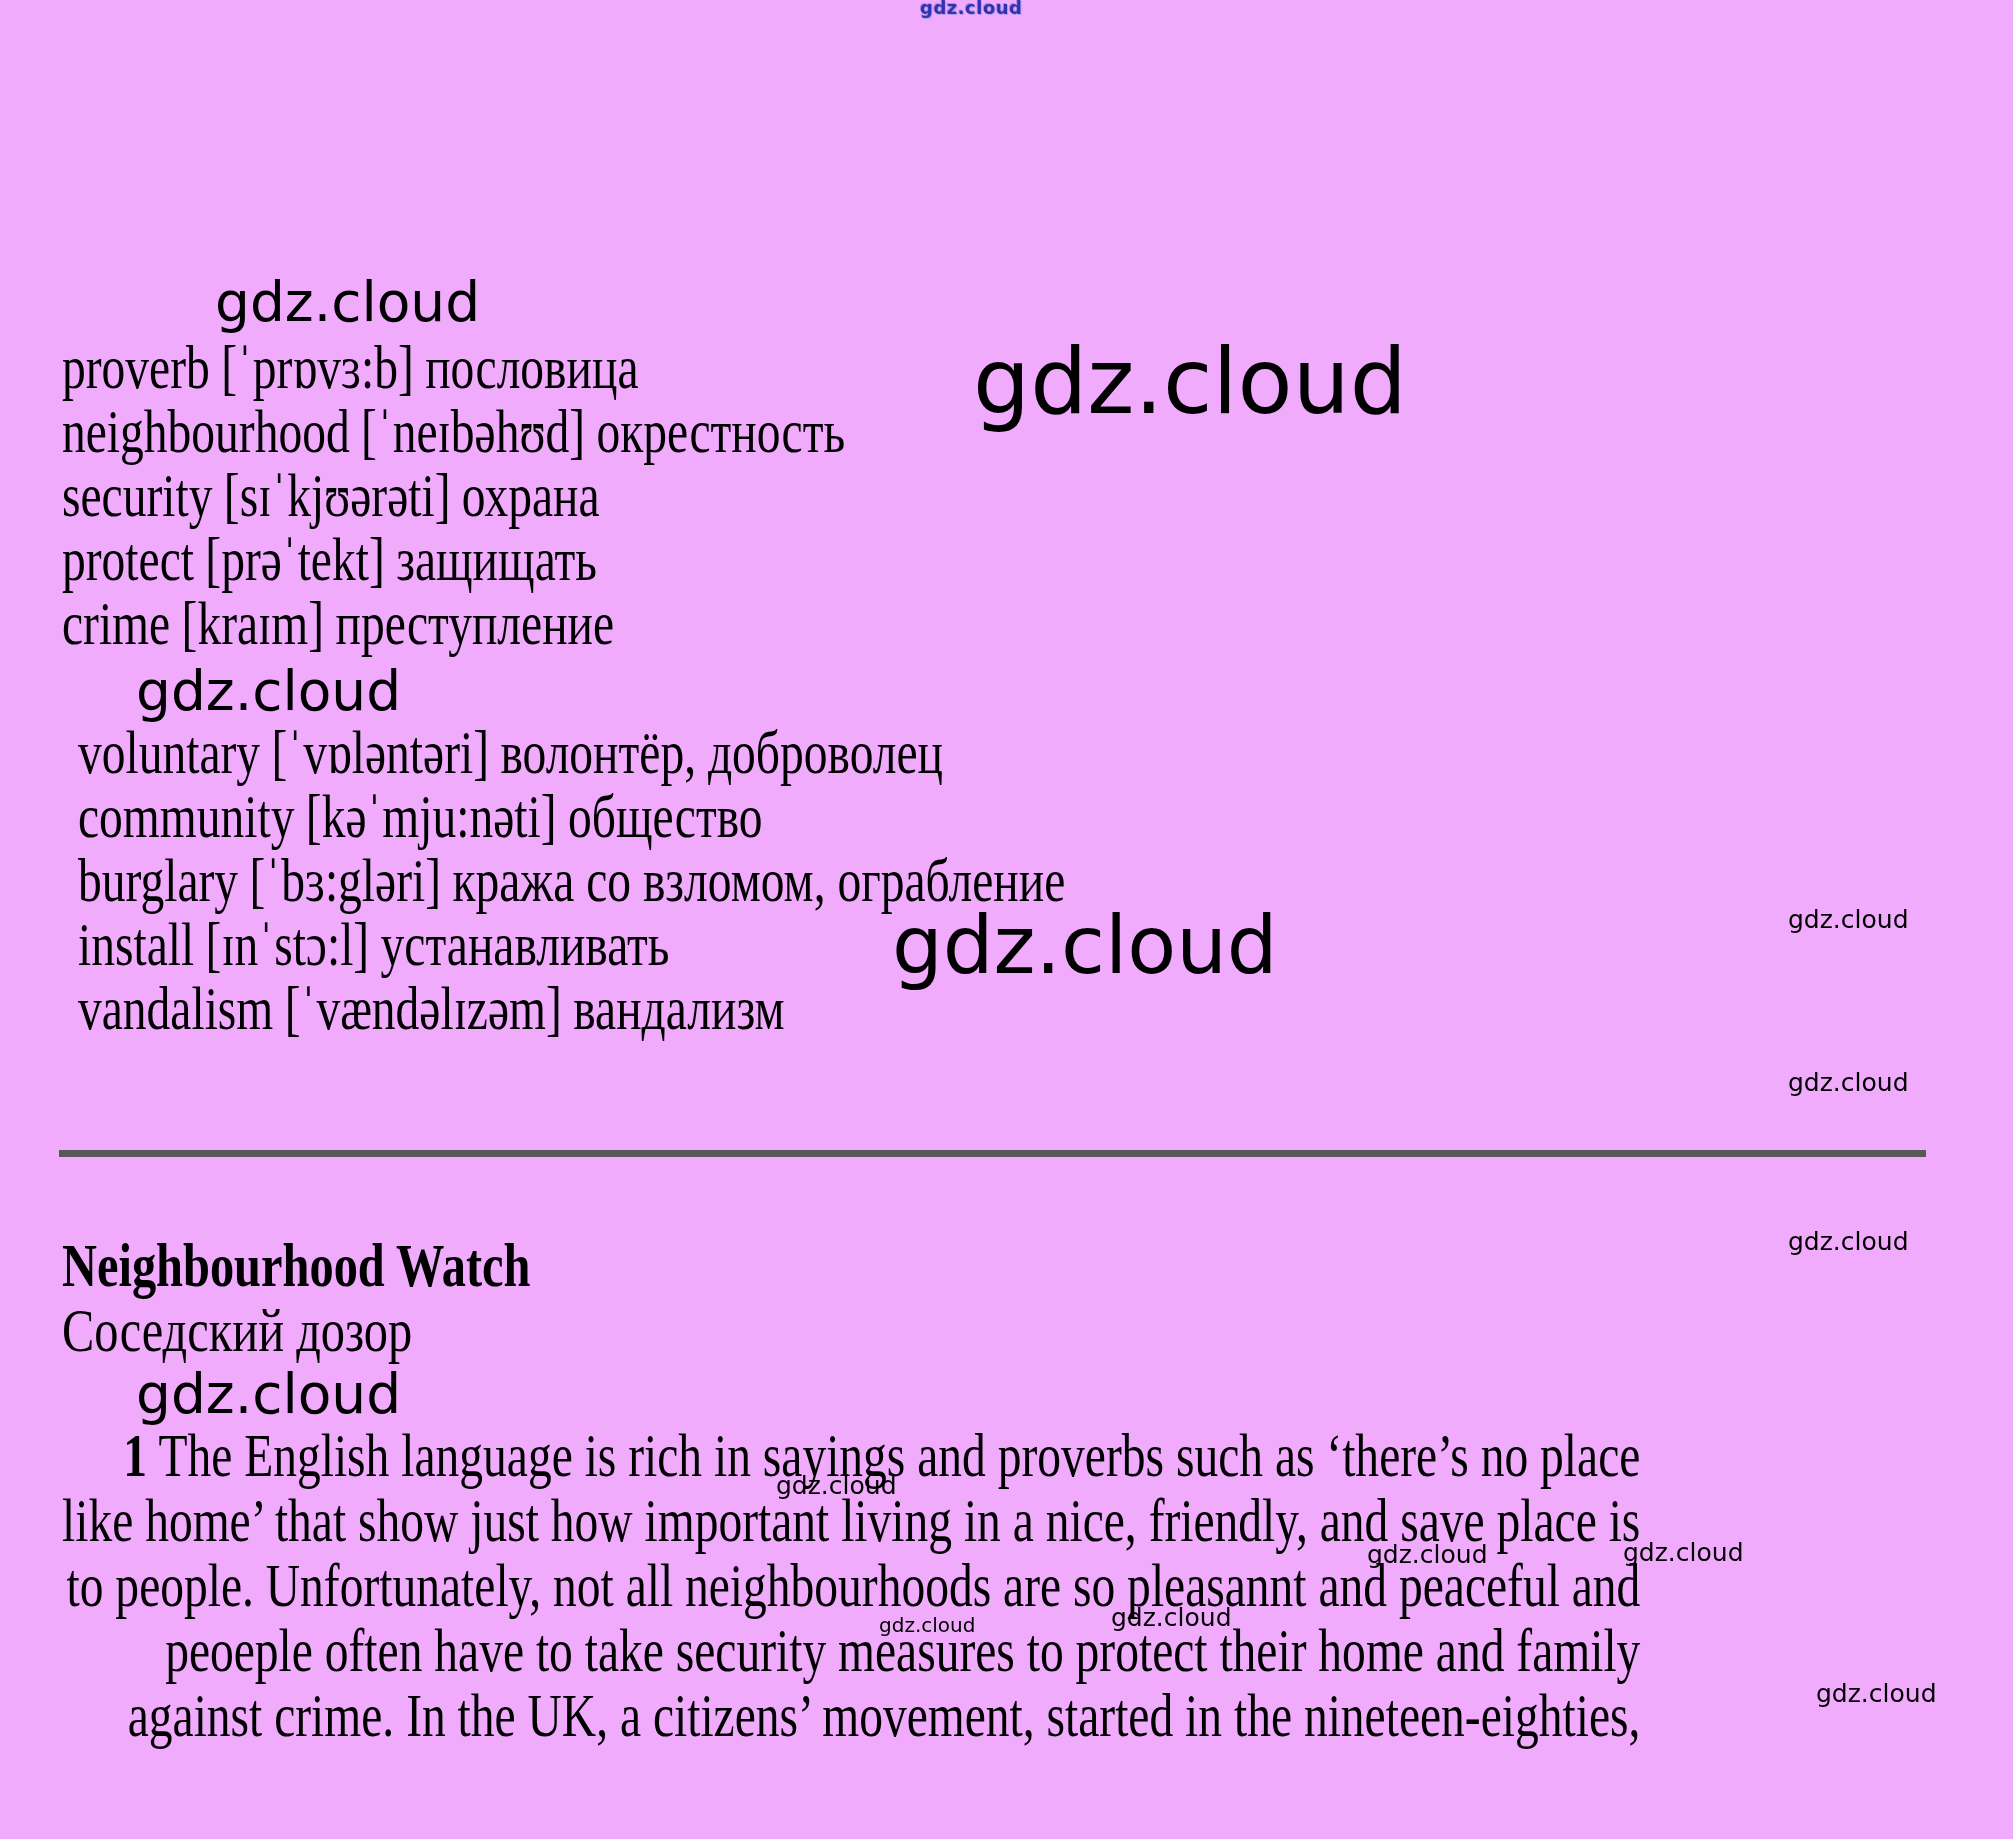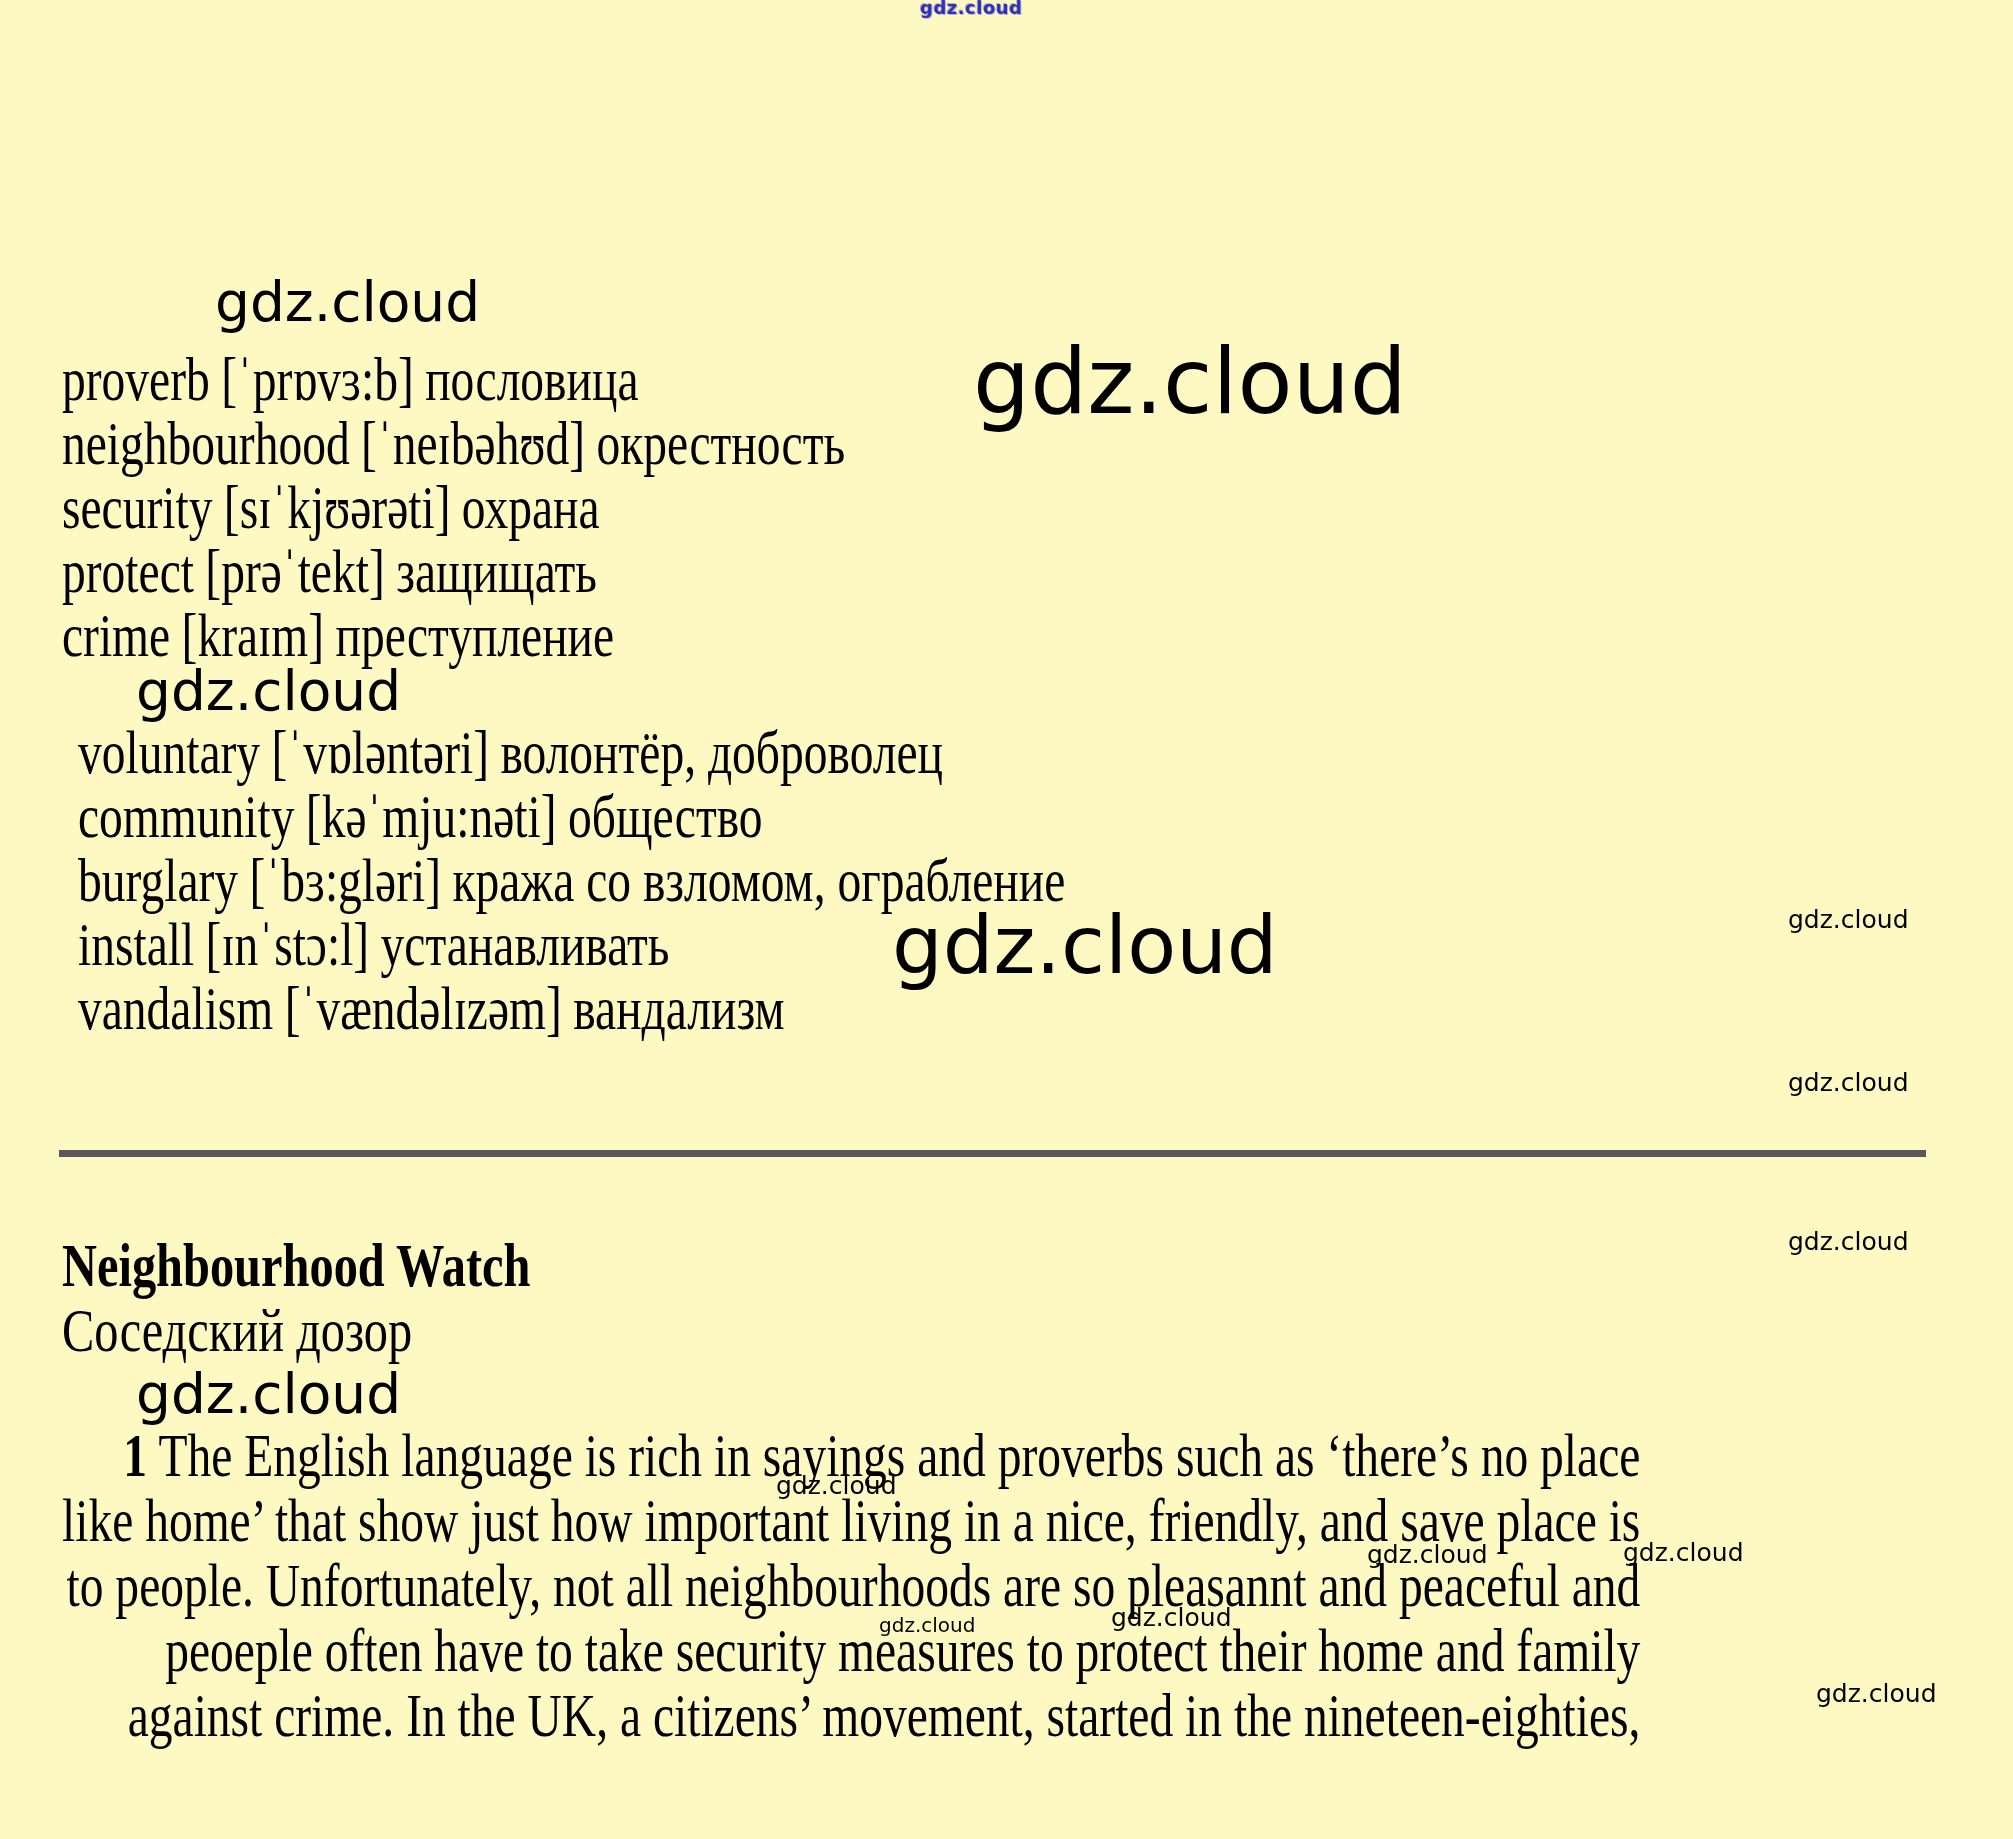--- a/index.html
+++ b/index.html
@@ -1,33 +1,33 @@
 <!DOCTYPE html>
 <html><head>
 <meta charset="utf-8">
 <style>
   html, body { margin: 0; padding: 0; background: #ffffff; }
   .page {
     position: relative;
     width: 2013px;
     height: 1839px;
-    background: #fef9c3;
+    background: #f0abfc;
     overflow: hidden;
     font-family: "Liberation Serif", "DejaVu Serif", serif;
     color: #000000;
   }
   
   .ln {
     white-space: nowrap;
     transform: scale(0.88, 1.12);
     transform-origin: 0 100%;
   }
   .block { position: absolute; left: 62px; }
   .hdr   { top: 80px;  font-size: 54px; line-height: 63px; font-weight: bold; }
-  .vocab1{ top: 352px; font-size: 54px; line-height: 64px; }
+  .vocab1{ top: 340px; font-size: 54px; line-height: 64px; }
   .vocab2{ top: 725px; font-size: 54px; line-height: 64px; margin-left: 16px; }
   .sec   { top: 1237px; font-size: 55px; line-height: 65px; }
   .para  { top: 1428px; font-size: 54px; line-height: 65px; text-align: right; }
   .b { font-weight: bold; }
   .ipa, .ru { margin-left: 0.24em; }
   .num { margin-right: 0.24em; }
   .wm {
     position: absolute;
     font-family: "DejaVu Sans", "Liberation Sans", sans-serif;
     color: #000000;

